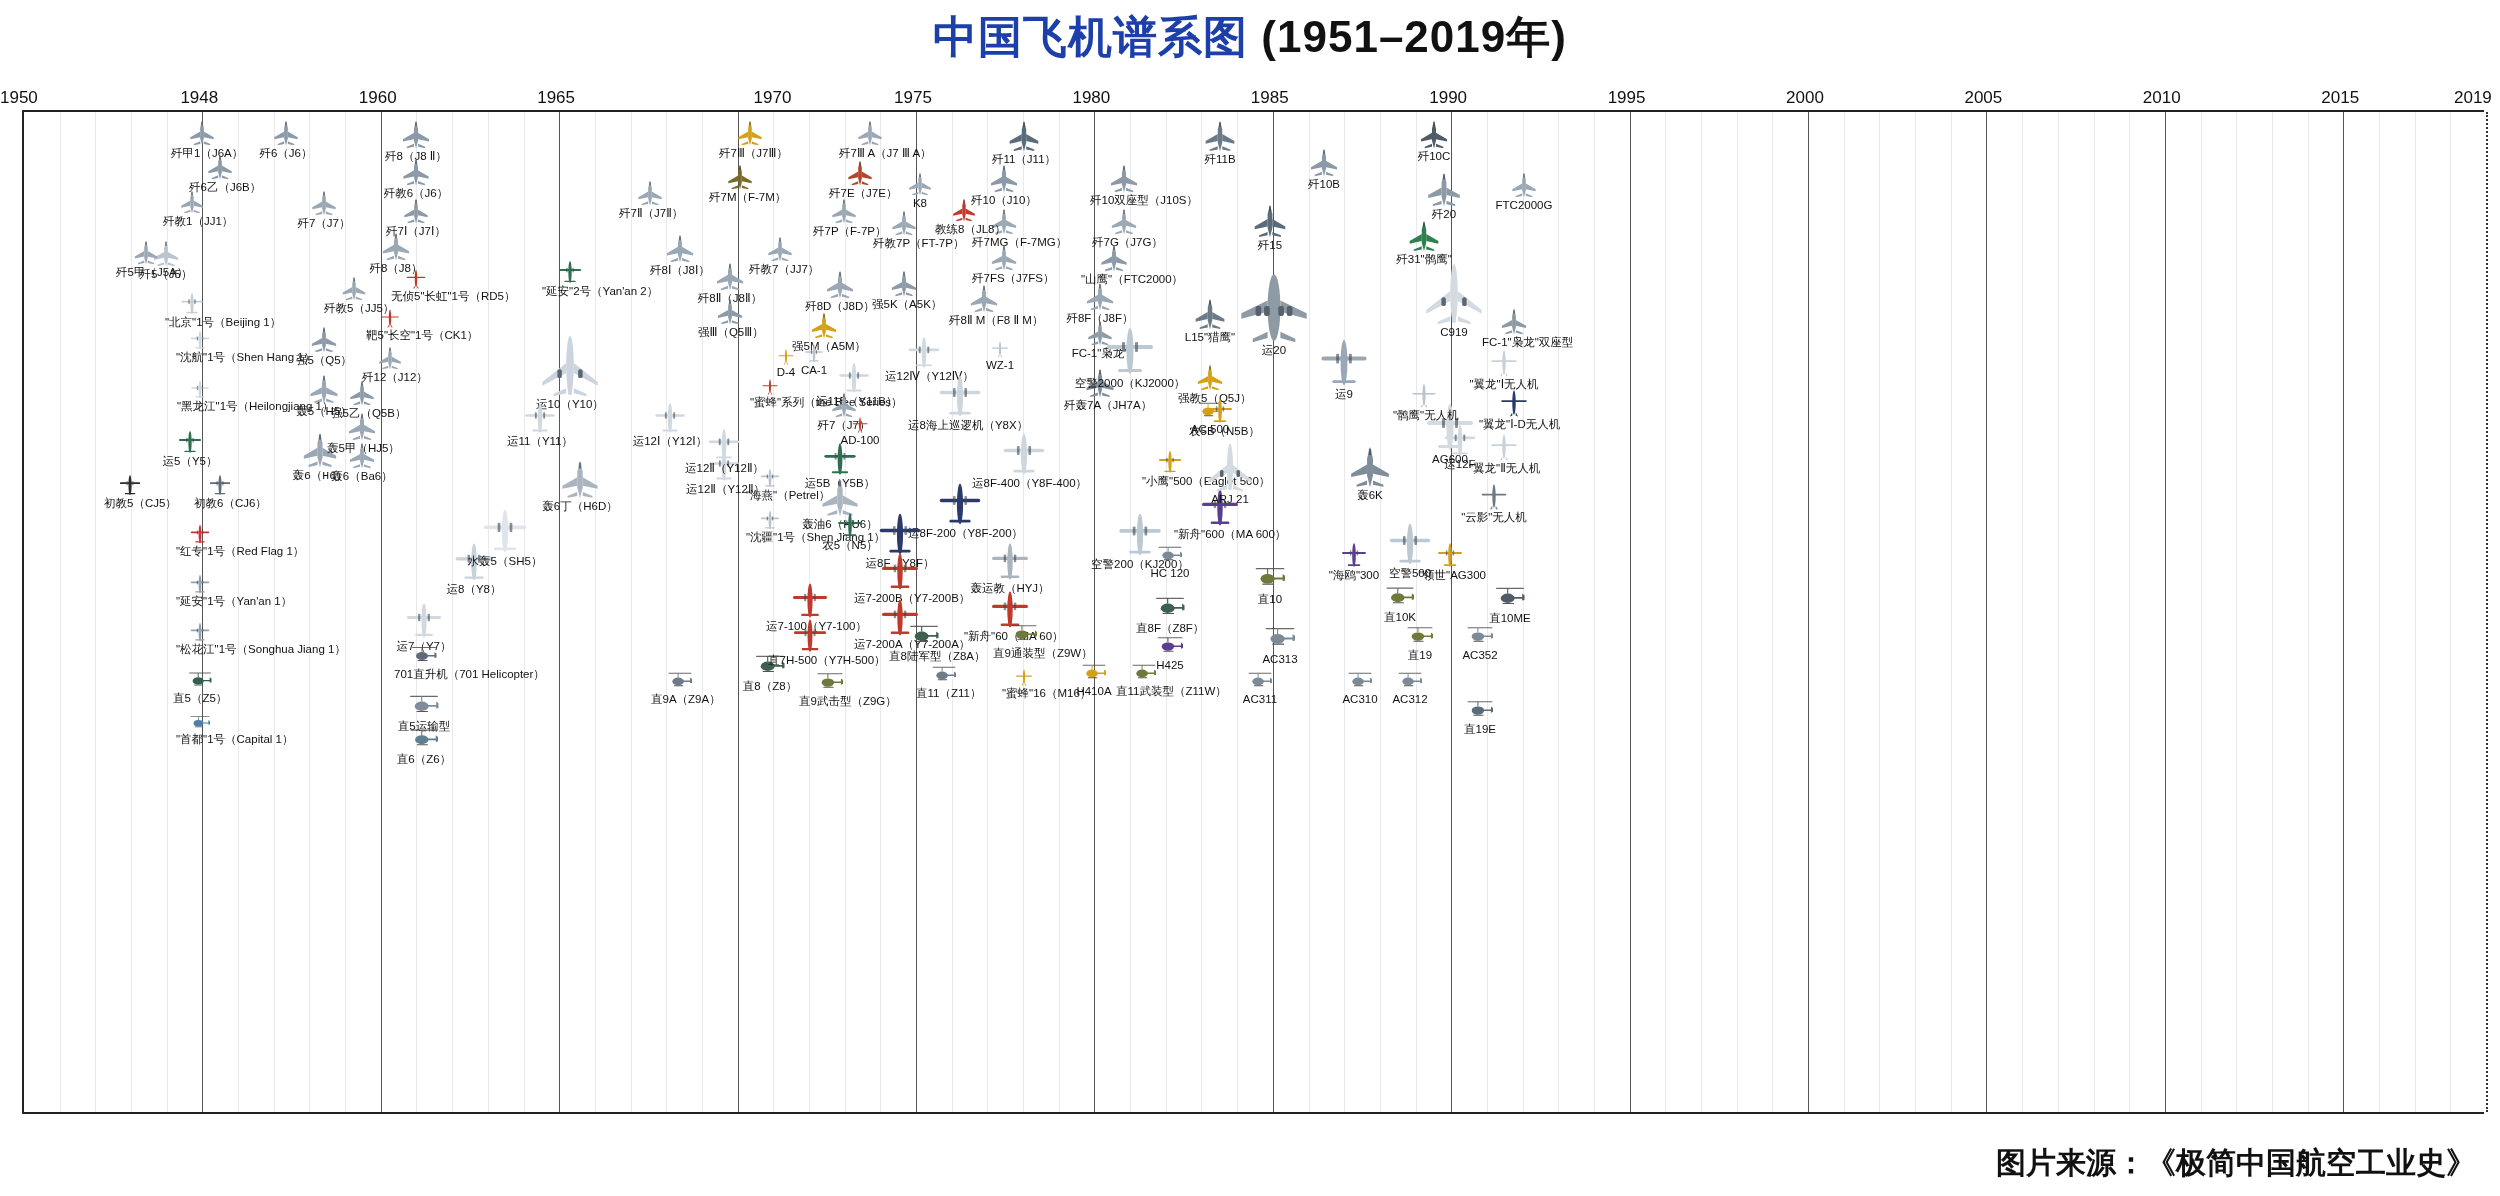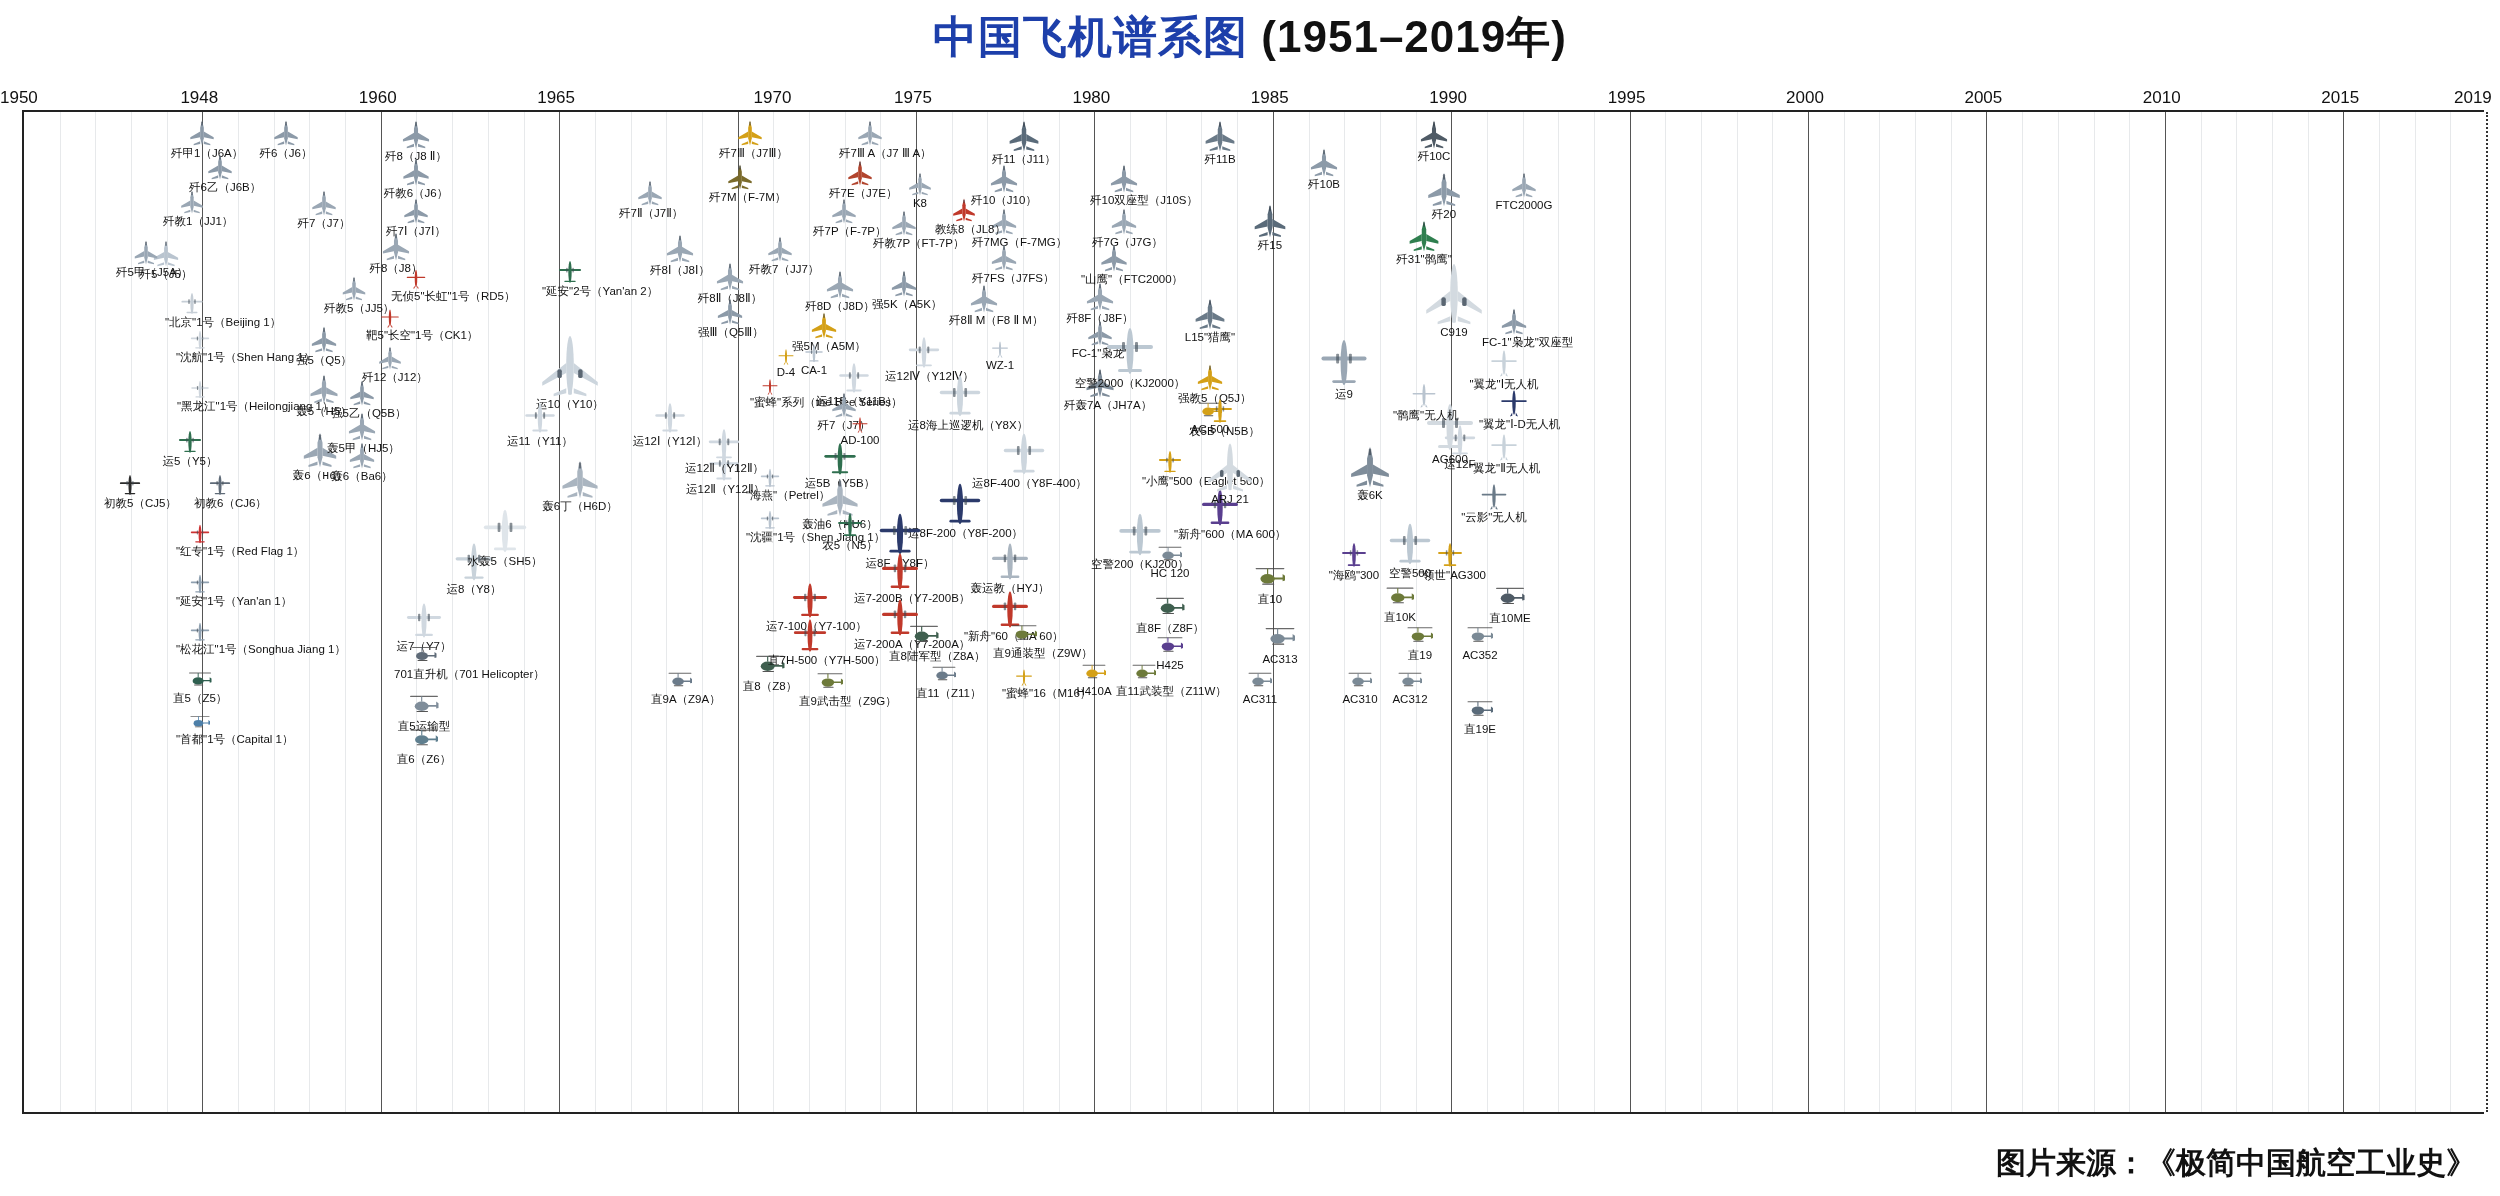--- a/index.html
+++ b/index.html
@@ -1437,20 +1437,34 @@
       <svg class="plane" xmlns="http://www.w3.org/2000/svg" viewBox="0 0 100 100" width="80" height="34">
         <polygon points="50,2 57,30 57,70 50,98 43,70 43,30" fill="#5a6b7a"></polygon>
         <polygon points="43,44 5,66 5,74 43,66" fill="#5a6b7a"></polygon>
         <polygon points="57,44 95,66 95,74 57,66" fill="#5a6b7a"></polygon>
         <polygon points="43,82 18,92 18,97 43,92" fill="#5a6b7a"></polygon>
         <polygon points="57,82 82,92 82,97 57,92" fill="#5a6b7a"></polygon>
         <rect x="47" y="6" width="6" height="16" rx="3" fill="#2b3440" opacity="0.55"></rect>
       </svg>
       <span class="lbl">歼15</span>
     </div>
+    <div class="entry" style="left: 1165px; top: 160px; width: 170px;">
+      <svg class="plane" xmlns="http://www.w3.org/2000/svg" viewBox="0 0 100 100" width="170" height="71">
+        <ellipse cx="50" cy="50" rx="9" ry="47" fill="#8e9aa4"></ellipse>
+        <polygon points="41,40 4,58 4,66 41,56" fill="#8e9aa4"></polygon>
+        <polygon points="59,40 96,58 96,66 59,56" fill="#8e9aa4"></polygon>
+        <polygon points="41,84 20,94 20,99 41,93" fill="#8e9aa4"></polygon>
+        <polygon points="59,84 80,94 80,99 59,93" fill="#8e9aa4"></polygon>
+        <rect x="24" y="48" width="8" height="14" rx="3" fill="#55616c"></rect>
+        <rect x="36" y="48" width="8" height="14" rx="3" fill="#55616c"></rect>
+        <rect x="56" y="48" width="8" height="14" rx="3" fill="#55616c"></rect>
+        <rect x="68" y="48" width="8" height="14" rx="3" fill="#55616c"></rect>
+      </svg>
+      <span class="lbl">运20</span>
+    </div>
     <div class="entry" style="left: 1262px; top: 226px; width: 116px;">
       <svg class="plane" xmlns="http://www.w3.org/2000/svg" viewBox="0 0 100 100" width="116" height="49">
         <ellipse cx="50" cy="50" rx="7" ry="46" fill="#9aa7b4"></ellipse>
         <rect x="4" y="38" width="92" height="8" rx="4" fill="#9aa7b4"></rect>
         <rect x="26" y="86" width="48" height="6" rx="3" fill="#9aa7b4"></rect>
         <rect x="47" y="74" width="6" height="18" fill="#9aa7b4"></rect>
         <rect x="34" y="32" width="6" height="20" rx="2" fill="#3b4650" opacity="0.6"></rect>
         <rect x="60" y="32" width="6" height="20" rx="2" fill="#3b4650" opacity="0.6"></rect>
       </svg>
       <span class="lbl">运9</span>

